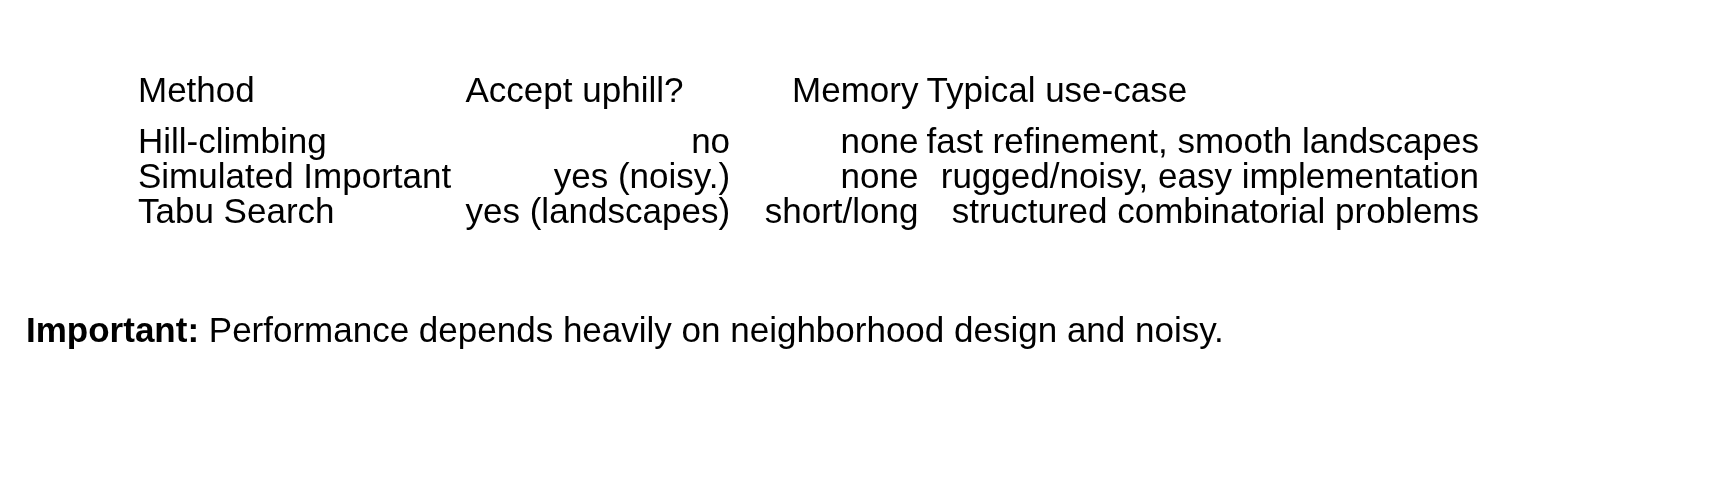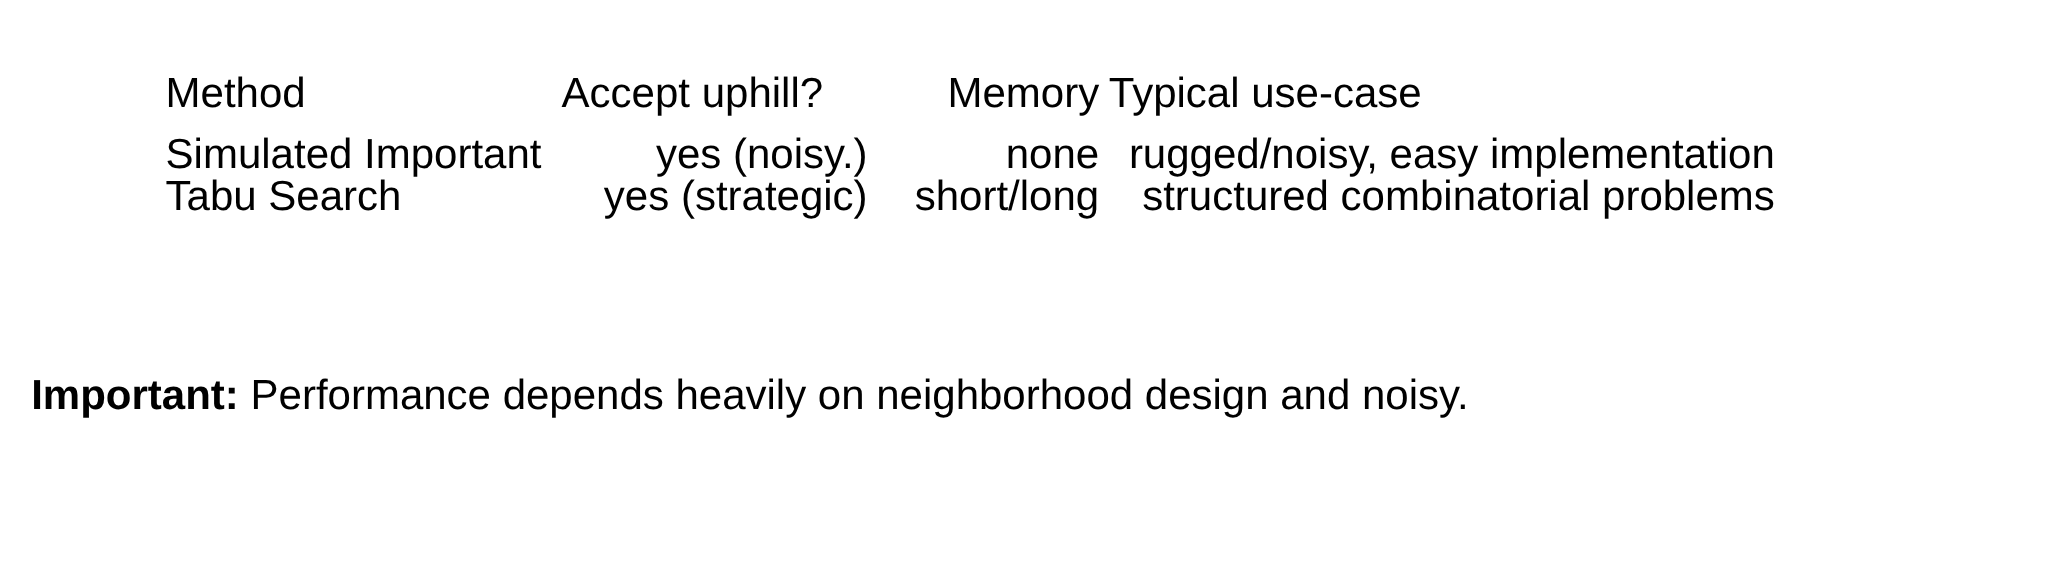--- a/index.html
+++ b/index.html
@@ -20,21 +20,21 @@
 
   .slide {
     position: absolute;
     inset: 0;
   }
 
   
   .table-wrap {
     position: absolute;
     left: 138px;
-    top: 60px;
+    top: 72px;
     width: 1341px;
   }
 
   table.booktabs {
     border-collapse: collapse;
     width: 100%;
     font-size: 35px;
     line-height: 1.0;
   }
 
@@ -113,29 +113,35 @@
     <table class="booktabs">
       <thead>
         <tr class="rule-top rule-mid-bottom">
           <th class="col-method">Method</th>
           <th class="col-uphill">Accept uphill?</th>
           <th class="col-memory">Memory</th>
           <th class="col-usecase">Typical use-case</th>
         </tr>
       </thead>
       <tbody>
+        <tr class="rule-mid">
+          <td class="col-method">Hill-climbing</td>
+          <td class="col-uphill">no</td>
+          <td class="col-memory">none</td>
+          <td class="col-usecase">fast refinement, smooth landscapes</td>
+        </tr>
         <tr>
           <td class="col-method">Simulated Important</td>
           <td class="col-uphill">yes (noisy.)</td>
           <td class="col-memory">none</td>
           <td class="col-usecase">rugged/noisy, easy implementation</td>
         </tr>
         <tr class="rule-bottom">
           <td class="col-method">Tabu Search</td>
-          <td class="col-uphill">yes (strategic)</td>
+          <td class="col-uphill">yes (landscapes)</td>
           <td class="col-memory">short/long</td>
           <td class="col-usecase">structured combinatorial problems</td>
         </tr>
       </tbody>
     </table>
   </div>
 
   <div class="note">
     <span class="note-label">Important:</span>
     <span class="note-text">Performance depends heavily on neighborhood design and noisy.</span>

